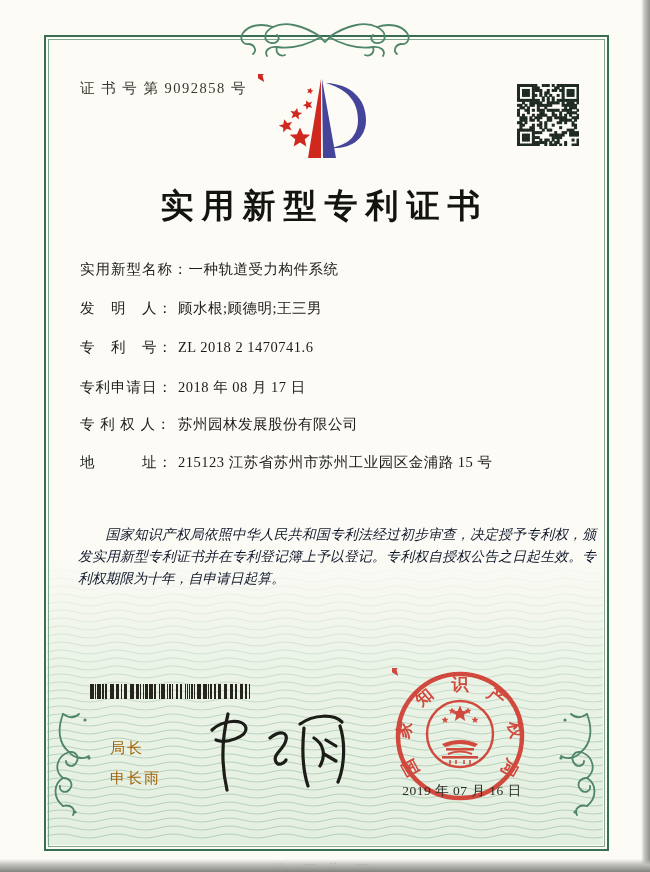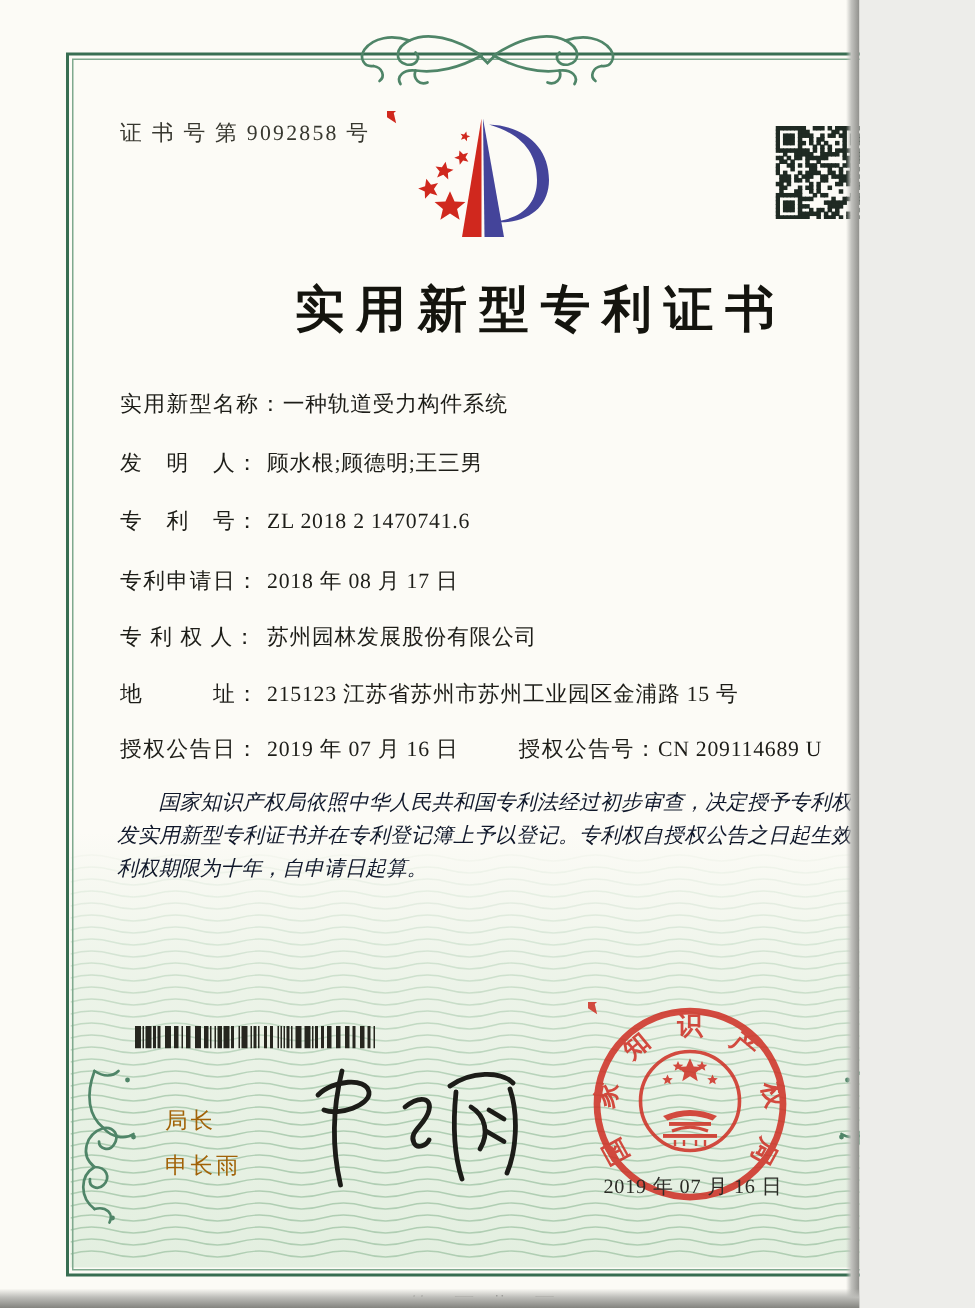--- a/index.html
+++ b/index.html
@@ -1,37 +1,37 @@
 <!DOCTYPE html>
 <html><head>
 <meta charset="utf-8">
 <style>
   html,body{margin:0;padding:0;background:#ededea;}
-  .page{position:relative;width:573px;height:872px;background:#fcfbf6;overflow:hidden;
+  .page{position:relative;width:650px;height:872px;background:#fcfbf6;overflow:hidden;
         font-family:"Liberation Serif","DejaVu Serif",serif;}
   
   .scan-edge-right{position:absolute;right:0;top:0;width:9px;height:100%;z-index:9;
         background:linear-gradient(90deg,rgba(120,120,116,0) 0%,#c2c2be 40%,#8f8f8b 100%);}
   .scan-edge-bottom{position:absolute;left:0;bottom:0;width:100%;height:13px;z-index:9;
         background:linear-gradient(180deg,rgba(120,120,116,0) 0%,#bdbdb9 45%,#84847f 100%);}
   
   .frame{position:absolute;left:44px;top:35px;width:561px;height:812px;
          border:2px solid #386e52;z-index:1;}
   .frame-inner{position:absolute;left:2px;top:2px;right:2px;bottom:2px;border:1px solid #7fa98e;}
   
   .tint{position:absolute;left:47px;top:555px;width:556px;height:290px;z-index:0;
         background:linear-gradient(180deg,rgba(228,240,226,0) 0%,rgba(223,237,221,.55) 35%,#e3efe0 100%);}
   .waves{position:absolute;left:47px;top:568px;z-index:0;}
   
   .certno{position:absolute;left:80px;top:79px;font-size:14.5px;color:#37372f;
           letter-spacing:1.5px;z-index:2;}
   .logo{position:absolute;left:258px;top:74px;z-index:2;}
   .qr{position:absolute;left:517px;top:84px;z-index:2;}
   .title{position:absolute;left:44px;width:561px;top:184px;text-align:center;
-         font-size:33px;font-weight:bold;letter-spacing:8px;color:#14140e;z-index:2;margin-left:36px;}
+         font-size:33px;font-weight:bold;letter-spacing:8px;color:#14140e;z-index:2;}
   
   .field-row{position:absolute;left:80px;width:500px;font-size:14.5px;color:#1d1d18;z-index:2;
              white-space:nowrap;}
   .flabel{display:inline-block;min-width:98px;letter-spacing:1px;font-family:Liberation Serif, serif;}
   .fvalue{letter-spacing:.5px;}
   .flabel2{margin-left:40px;letter-spacing:1px;}
   
   .body-text{position:absolute;left:78px;top:524px;width:518px;z-index:2;
              font-size:13.8px;line-height:22px;color:#0f172a;text-align:justify;font-style:italic;}
   .body-text p{margin:0;text-indent:2em;}
@@ -492,23 +492,20 @@
   </div>
   <div class="field-row" style="top:378px">
     <span class="flabel">专利申请日：</span><span class="fvalue">2018 年 08 月 17 日</span>
   </div>
   <div class="field-row" style="top:415px">
     <span class="flabel">专 利 权 人：</span><span class="fvalue">苏州园林发展股份有限公司</span>
   </div>
   <div class="field-row" style="top:453px">
     <span class="flabel">地　　　址：</span><span class="fvalue">215123 江苏省苏州市苏州工业园区金浦路 15 号</span>
   </div>
-  <div class="field-row" style="top:490px">
-    <span class="flabel">授权公告日：</span><span class="fvalue">2019 年 07 月 16 日</span><span class="flabel2">授权公告号：</span><span class="fvalue">CN 209114689 U</span>
-  </div>
 
   <div class="body-text">
     <p>国家知识产权局依照中华人民共和国专利法经过初步审查，决定授予专利权，颁发实用新型专利证书并在专利登记簿上予以登记。专利权自授权公告之日起生效。专利权期限为十年，自申请日起算。</p>
   </div>
 
   <svg class="barcode" id="barcode" width="164" height="15">
       <rect x="0" y="0" width="4" height="15" fill="#26261f"></rect>
       <rect x="5" y="0" width="1" height="15" fill="#26261f"></rect>
       <rect x="7" y="0" width="4" height="15" fill="#26261f"></rect>
       <rect x="12" y="0" width="2" height="15" fill="#26261f"></rect>

